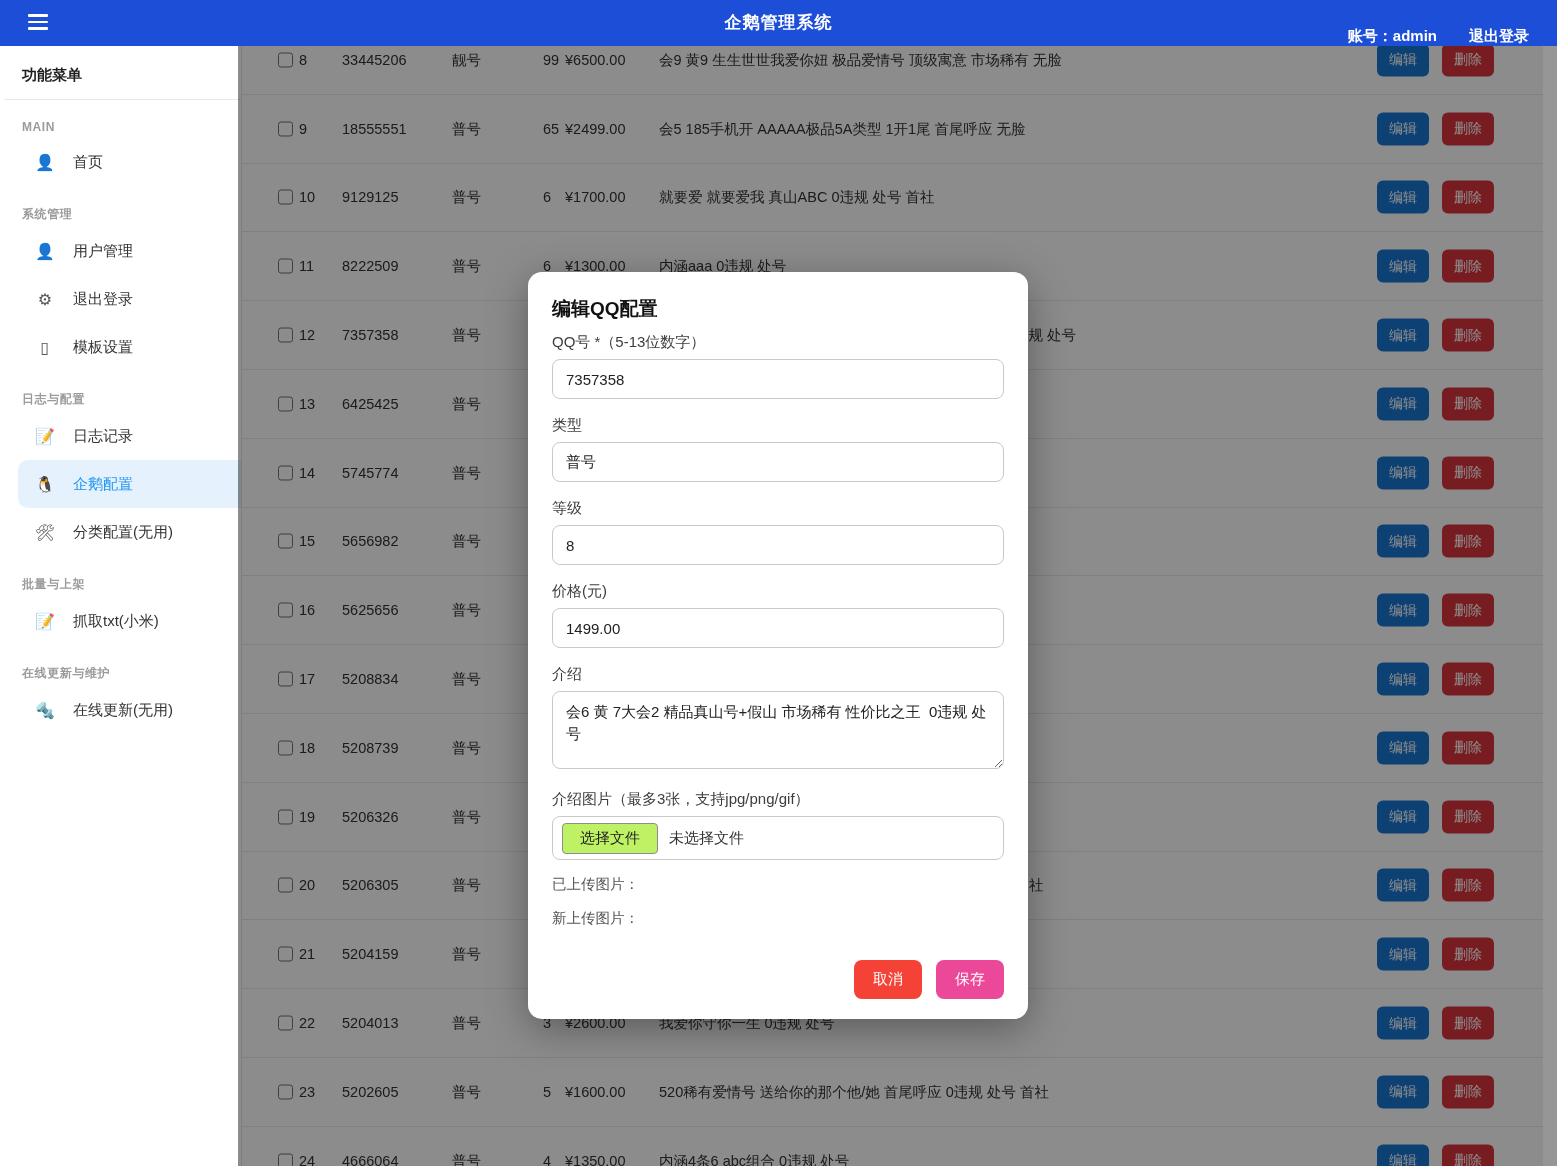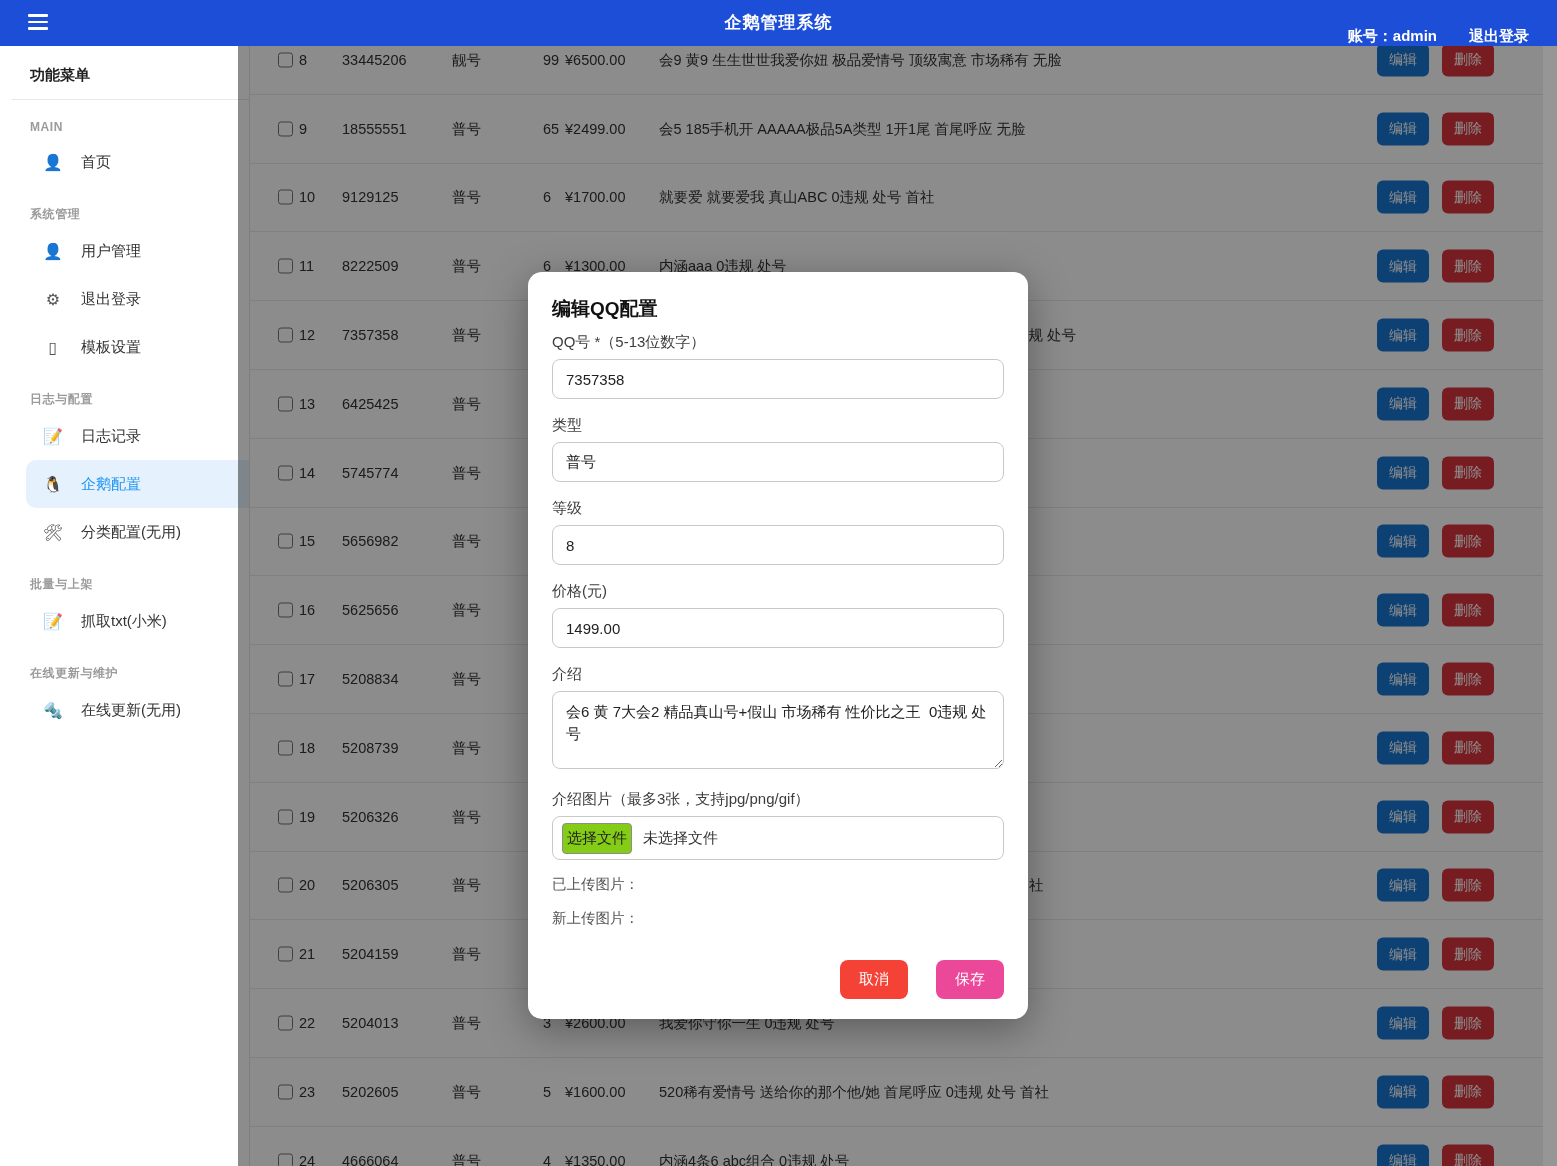--- a/index.html
+++ b/index.html
@@ -26,21 +26,21 @@
     text-align:center; font-size:17px; font-weight:bold; letter-spacing:1px;
   }
   .header-right {
     position:absolute; right:28px; top:0; height:46px;
     display:flex; align-items:flex-end; gap:32px; font-size:15px; font-weight:bold;
   }
   .logout { cursor:pointer; }
 
   
   .sidebar {
-    position:absolute; top:46px; left:12px; bottom:0; width:238px;
+    position:absolute; top:46px; left:4px; bottom:0; width:238px;
     background:#fff; border-right:1px solid #e3e3e3; z-index:20;
   }
   .sidebar-title { padding:20px 18px 14px; font-size:15px; font-weight:bold; color:#1f1f1f; }
   .sidebar-divider { height:1px; background:#e8e8e8; }
   .section { margin-top:20px; }
   .section-label {
     padding:0 18px; margin-bottom:4px;
     font-size:12px; font-weight:bold; color:#9b9b9b; letter-spacing:.6px;
   }
   .side-item {
@@ -106,26 +106,26 @@
   .input {
     width:100%; height:40px; border:1px solid #c9c9c9; border-radius:8px;
     padding:0 13px; font-size:15px; color:#222; font-family:inherit; background:#fff;
   }
   textarea.input { height:78px; padding:9px 13px; resize:both; line-height:1.45; }
   .filebox {
     width:100%; border:1px solid #c9c9c9; border-radius:8px; height:44px;
     display:flex; align-items:center; padding:0 9px; gap:11px;
   }
   .filebtn {
-    border:1px solid #8d8d8d; background:#84cc16; border-radius:4px;
-    padding:5px 4px; font-size:15px; color:#1f1f1f; font-family:inherit; cursor:pointer;
+    border:1px solid #8d8d8d; background:#bef264; border-radius:4px;
+    padding:5px 17px; font-size:15px; color:#1f1f1f; font-family:inherit; cursor:pointer;
   }
   .file-empty { font-size:15px; color:#333; }
   .upload-label { font-size:14.5px; color:#555; margin-top:15px; }
-  .modal-footer { display:flex; justify-content:flex-end; gap:28px; margin-top:32px; }
+  .modal-footer { display:flex; justify-content:flex-end; gap:14px; margin-top:32px; }
   .mbtn {
     border:none; border-radius:8px; padding:10px 19px;
     color:#fff; font-size:15px; font-family:inherit; cursor:pointer;
   }
   .btn-cancel { background:#f44336; }
   .btn-save   { background:#ec4899; }
 </style>
 </head>
 <body>
 

